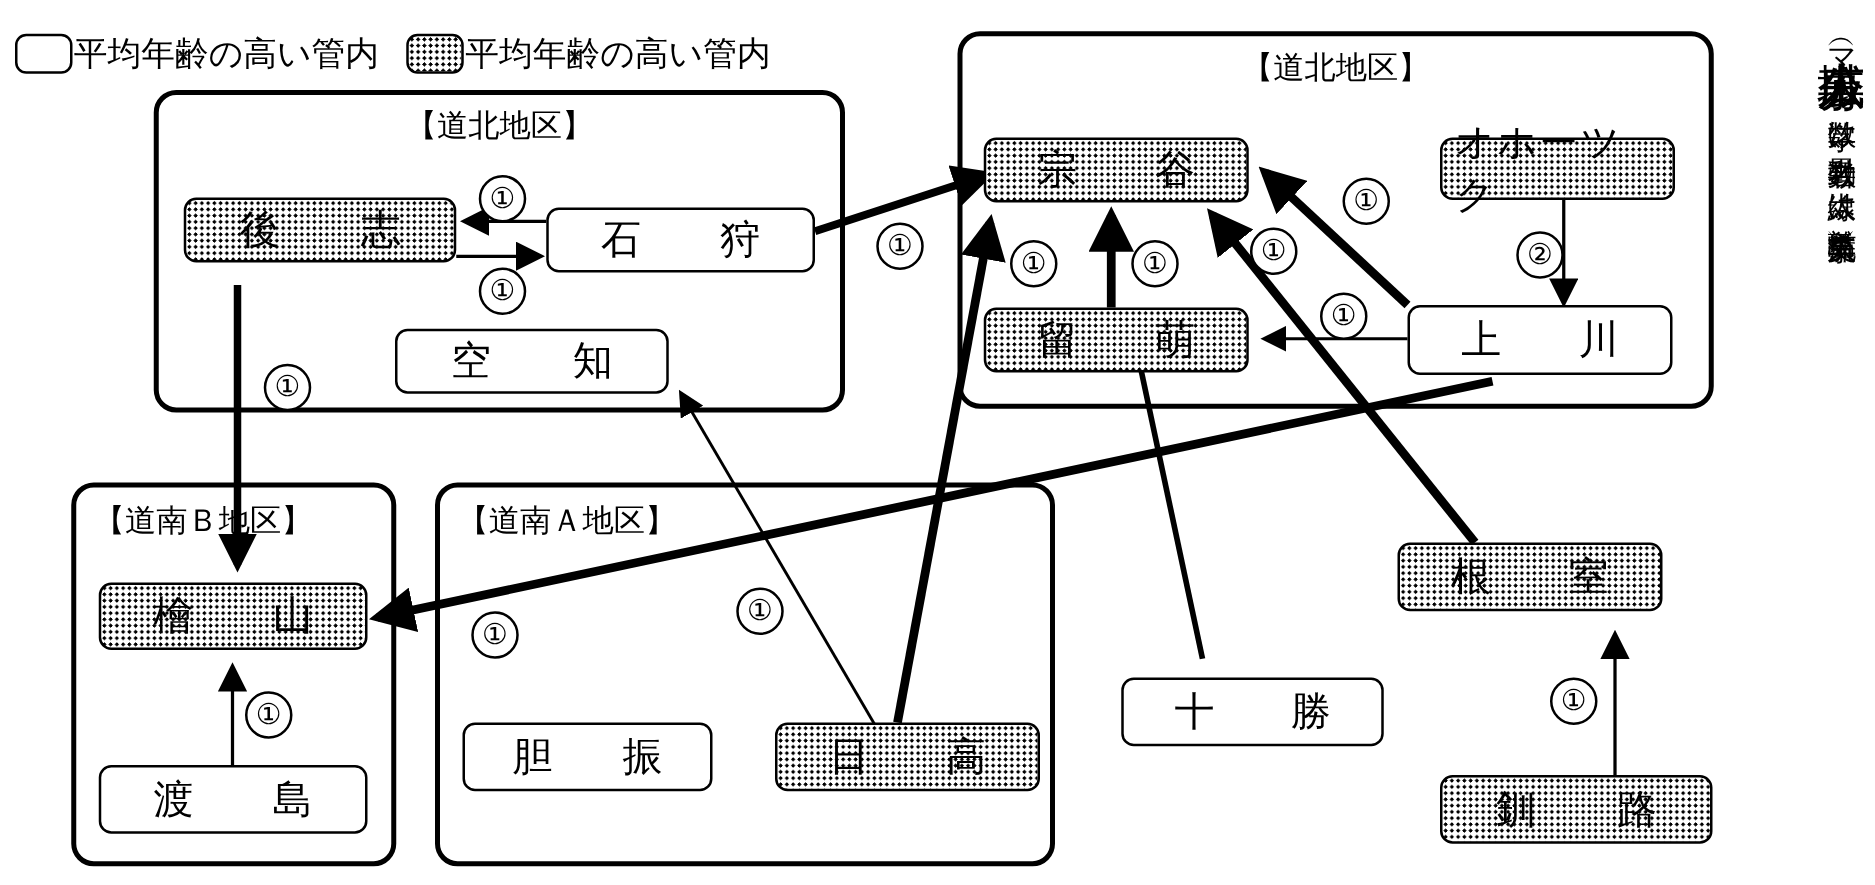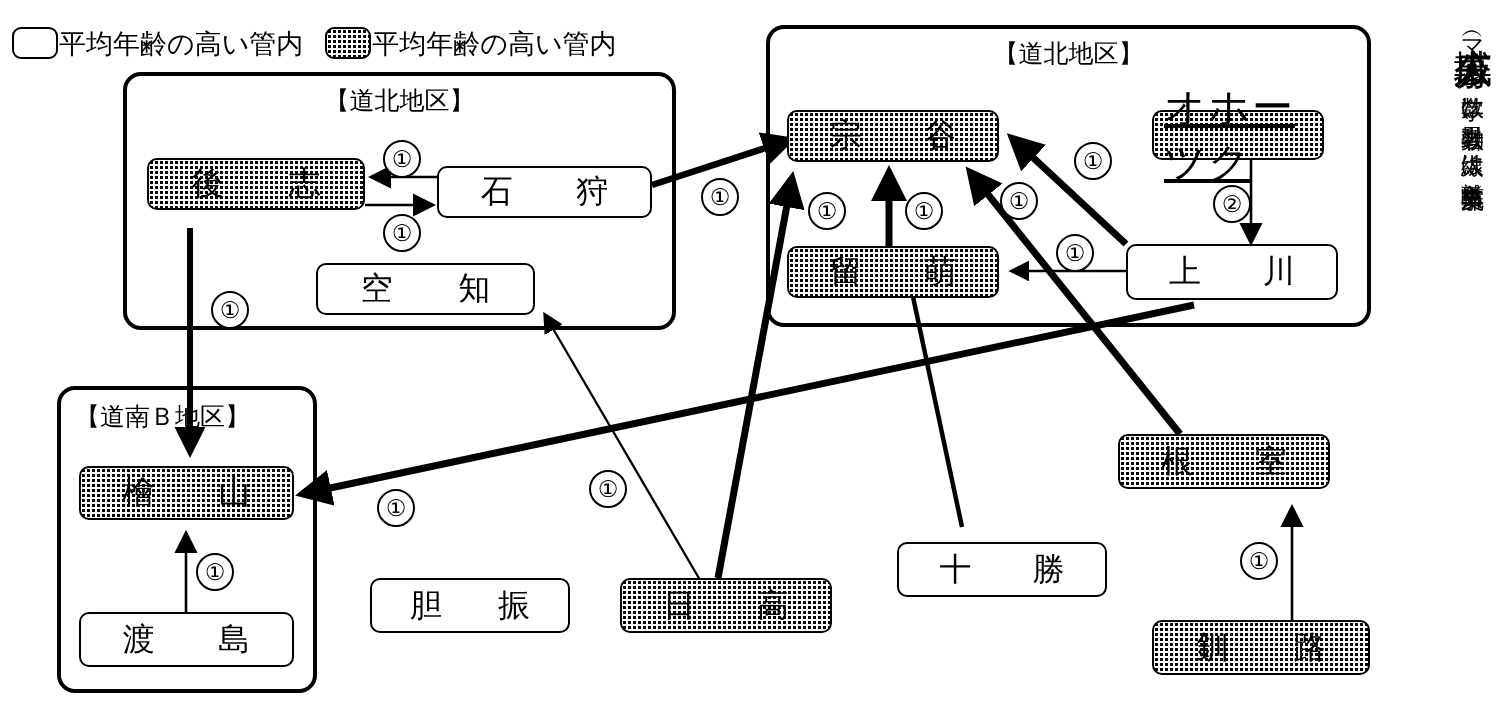--- a/index.html
+++ b/index.html
@@ -108,21 +108,21 @@
     <span>知</span>
   </div>
 
   <div class="region" style="left:766px;top:25px;width:605px;height:302px;">
     <div class="rtitle center">【道北地区】</div>
   </div>
   <div class="office low" style="left:787px;top:110px;width:212px;height:52px;">
     <span>宗</span>
     <span>谷</span>
   </div>
-  <div class="office low kata" style="left:1152px;top:110px;width:172px;height:50px;font-size:41px;text-decoration:underline;">
+  <div class="office low kata" style="left:1152px;top:110px;width:188px;height:50px;font-size:31px;">
     <span>オホーツク</span>
   </div>
   <div class="office low" style="left:787px;top:246px;width:212px;height:52px;">
     <span>留</span>
     <span>萌</span>
   </div>
   <div class="office" style="left:1126px;top:244px;width:212px;height:56px;">
     <span>上</span>
     <span>川</span>
   </div>
@@ -132,20 +132,23 @@
   </div>
   <div class="office low" style="left:79px;top:466px;width:215px;height:54px;">
     <span>檜</span>
     <span>山</span>
   </div>
   <div class="office" style="left:79px;top:612px;width:215px;height:55px;">
     <span>渡</span>
     <span>島</span>
   </div>
 
+  <div class="region" style="left:348px;top:386px;width:496px;height:307px;">
+    <div class="rtitle left">【道南Ａ地区】</div>
+  </div>
   <div class="office" style="left:370px;top:578px;width:200px;height:55px;">
     <span>胆</span>
     <span>振</span>
   </div>
   <div class="office low" style="left:620px;top:578px;width:212px;height:55px;">
     <span>日</span>
     <span>高</span>
   </div>
 
   <div class="office" style="left:897px;top:542px;width:210px;height:55px;">

